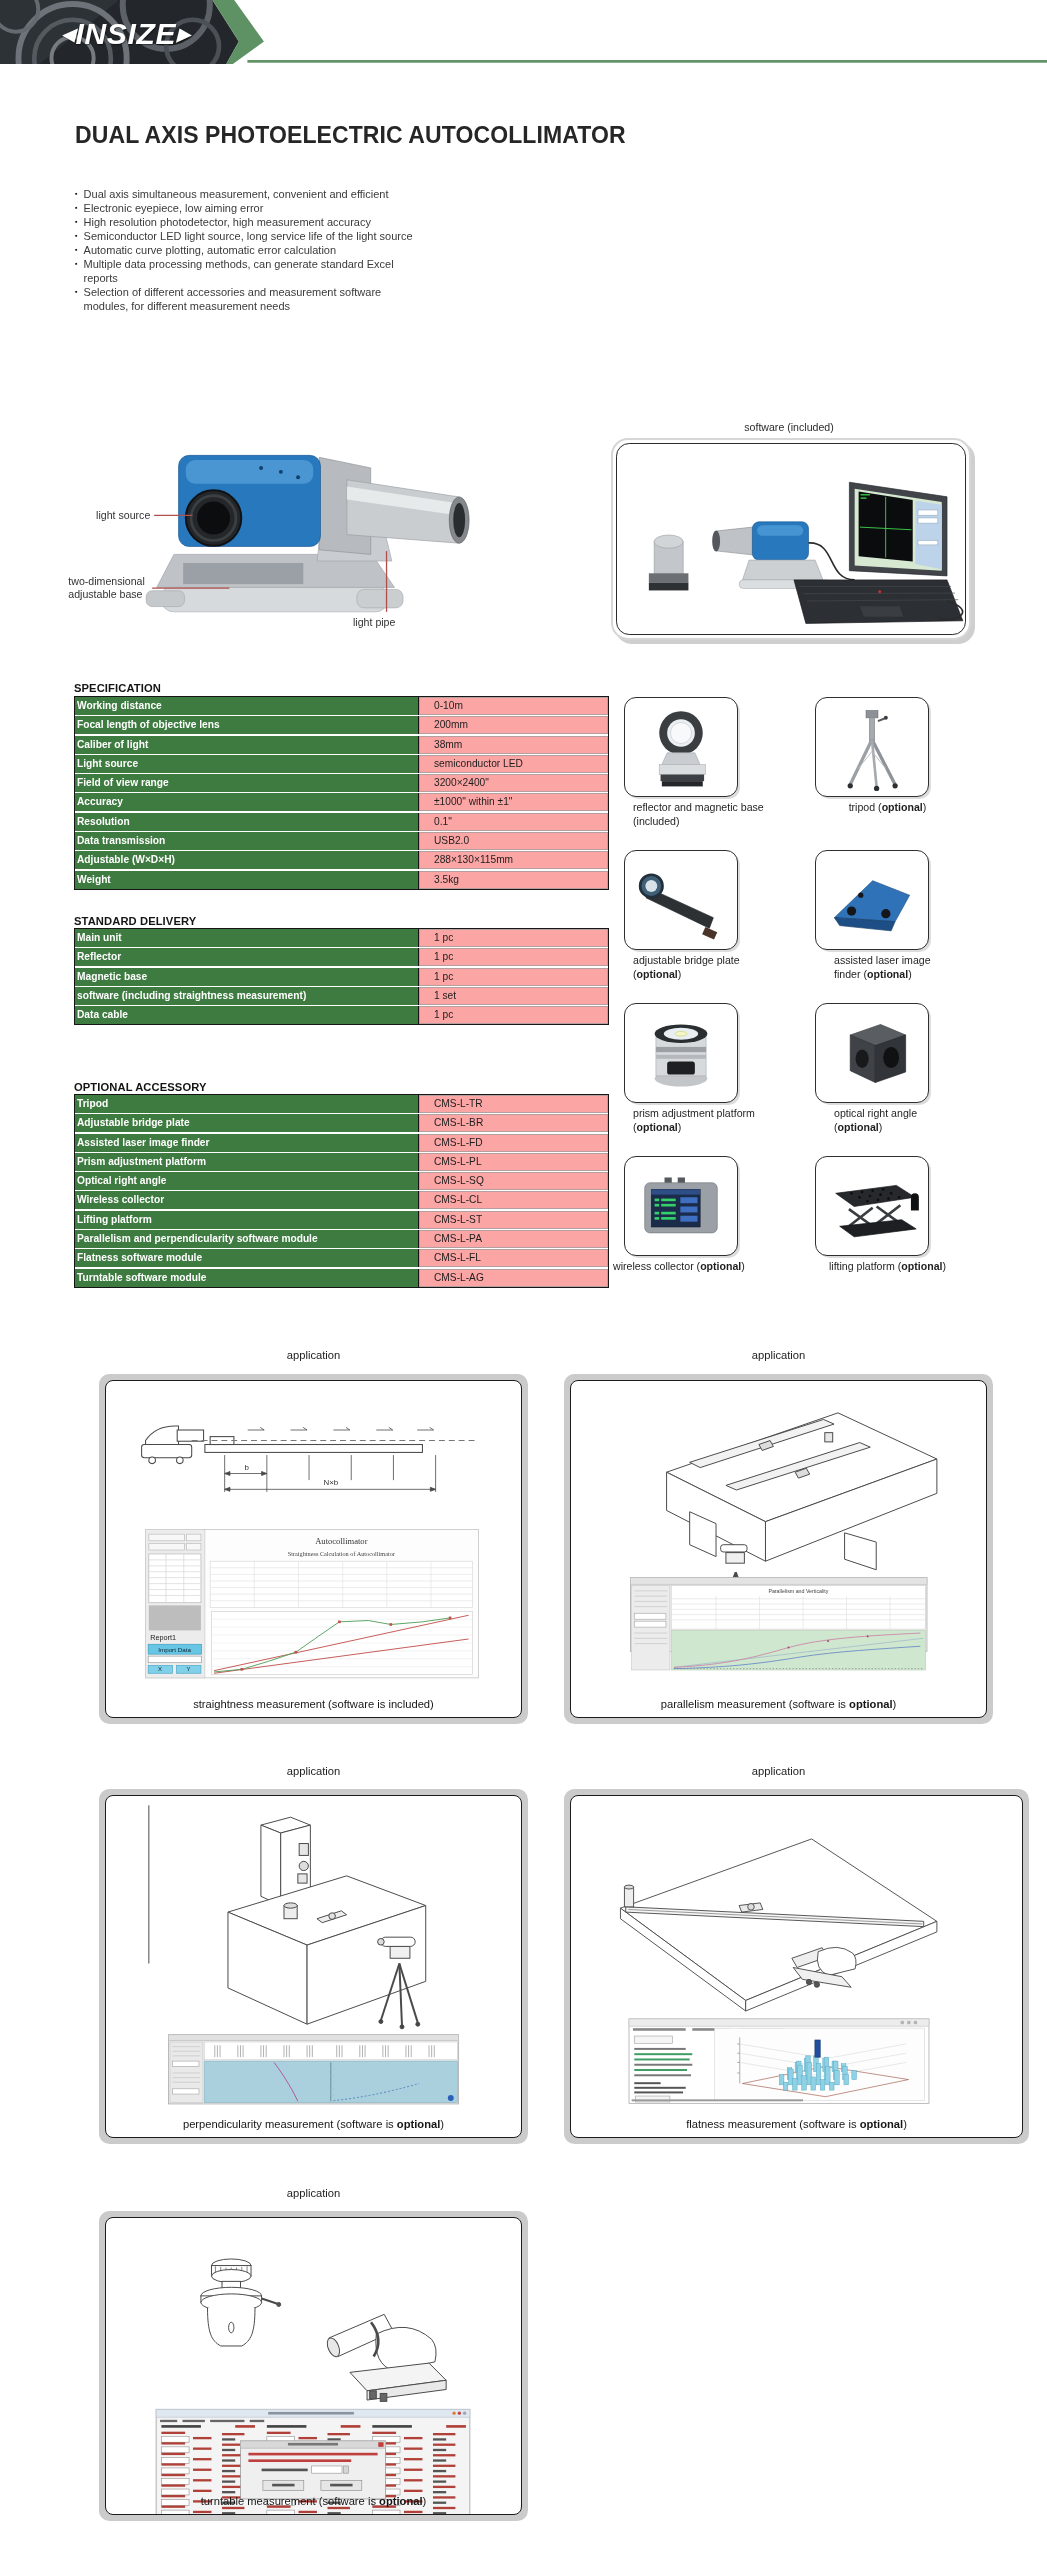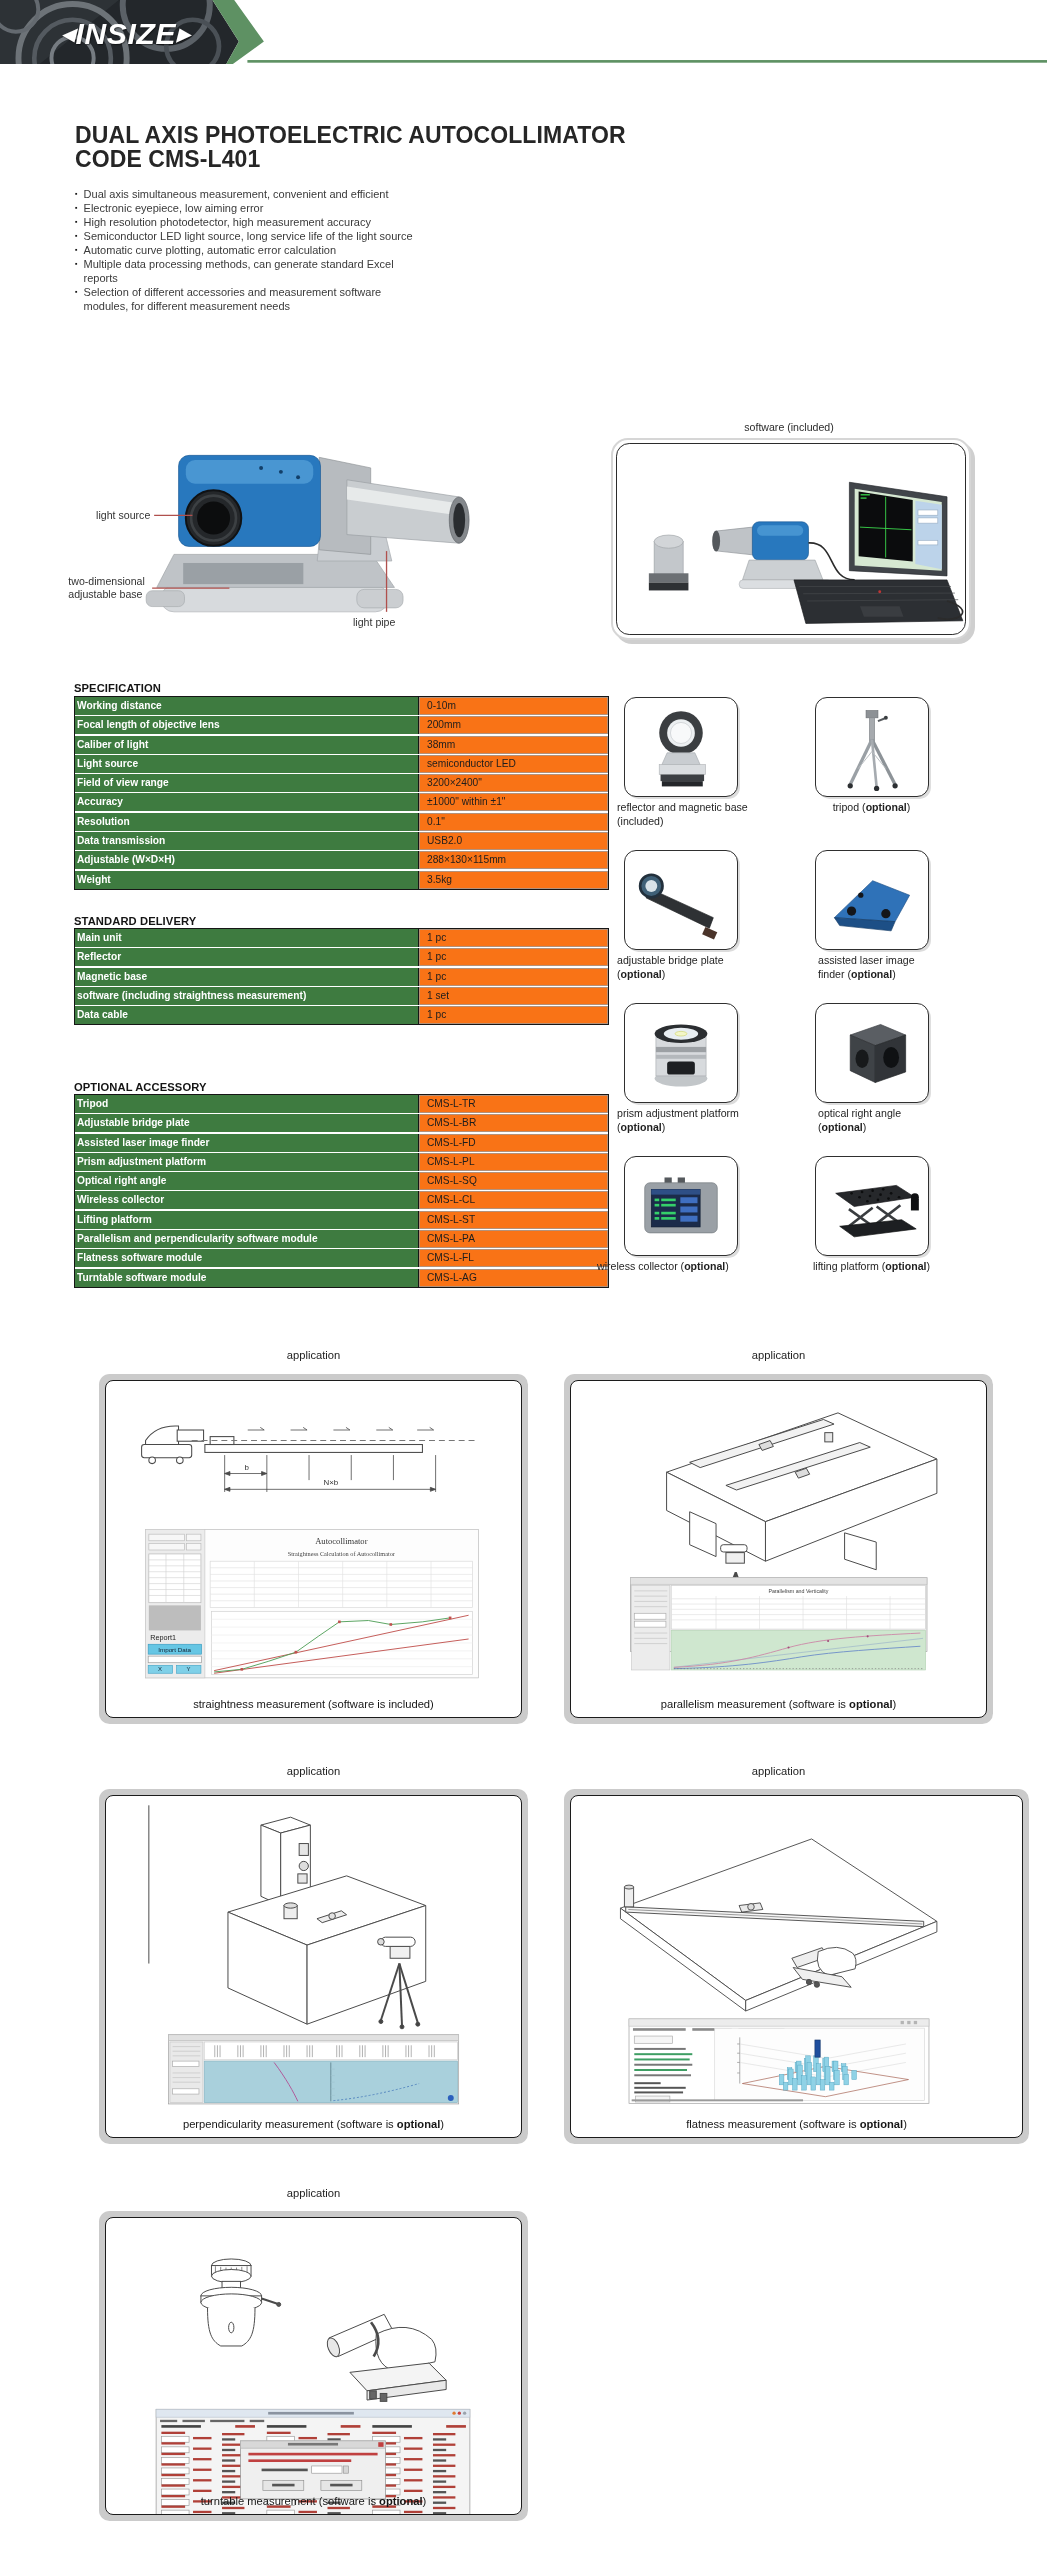--- a/index.html
+++ b/index.html
@@ -28,28 +28,28 @@
   .frame-inner{position:absolute;left:3.3px;top:3.3px;right:3.3px;bottom:3.3px;border:1.7px solid #2b2b2b;
                border-radius:13.2px;background:#fff;overflow:hidden;}
 
   
   .sec-title{font-size:11.2px;font-weight:bold;color:#141414;letter-spacing:0.1px;}
   .dtable{width:535px;border:1.3px solid #161616;background:#fff;box-sizing:border-box;}
   .drow{display:flex;height:18px;margin-bottom:1.3px;}
   .drow:last-child{margin-bottom:0;}
   .dlabel{width:343px;background:#3e7b40;color:#fff;font-weight:bold;font-size:10.2px;line-height:18px;
           padding-left:2px;box-sizing:border-box;white-space:nowrap;}
-  .dvalue{flex:1;background:#f97316;color:#1d1d1d;font-size:10.2px;line-height:18px;padding-left:8px;
+  .dvalue{flex:1;background:#fca5a5;color:#1d1d1d;font-size:10.2px;line-height:18px;padding-left:15px;
           box-sizing:border-box;border-left:1.3px solid #161616;box-shadow:inset 0 0 0 0.7px #9c9c9c;}
   .dvalue.code{font-weight:normal;}
 
   
   .acc-box{width:112px;height:98px;border:1.3px solid #2f2f2f;border-radius:12px;background:#fff;
            box-shadow:2.6px 2.6px 0 -0.7px #dcdcdc;display:flex;align-items:center;justify-content:center;}
-  .acc-cap{font-size:10.6px;color:#1f1f1f;line-height:14px;}
+  .acc-cap{font-size:10.6px;color:#1f1f1f;line-height:14px;margin-left:16px;}
 
   
   .app-label{font-size:11.2px;color:#222;text-align:center;}
   .app-outer{background:#cbcbcb;border-radius:10.6px;}
   .app-inner{position:absolute;left:6px;top:6px;right:6px;bottom:6px;background:#fff;
              border:1.7px solid #1c1c1c;border-radius:8px;overflow:hidden;}
   .app-cap{position:absolute;left:0;right:0;bottom:6.6px;text-align:center;font-size:11.2px;color:#161616;}
 </style>
 </head>
 <body>
@@ -80,21 +80,20 @@
     </svg>
     <div class="logo">
       <span class="arr">◀</span>
       <span class="txt">INSIZE</span>
       <span class="arr">▶</span>
     </div>
   </div>
 
   <div class="abs page-title" style="left:75px;top:123px;">
     <div>DUAL AXIS PHOTOELECTRIC AUTOCOLLIMATOR</div>
-    <div>CODE CMS-L401</div>
   </div>
 
   <div class="abs feat-list" style="left:75px;top:187px;">
     <div class="feat">
         <span class="sq">▪</span>
         <span>Dual axis simultaneous measurement, convenient and efficient</span>
       </div>
     <div class="feat">
         <span class="sq">▪</span>
         <span>Electronic eyepiece, low aiming error</span>

